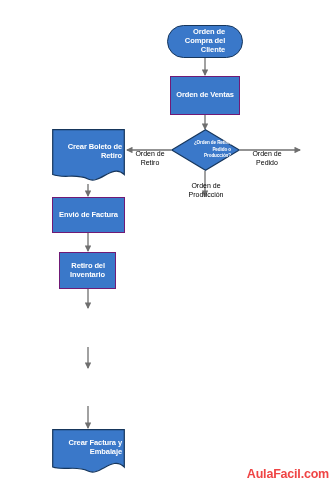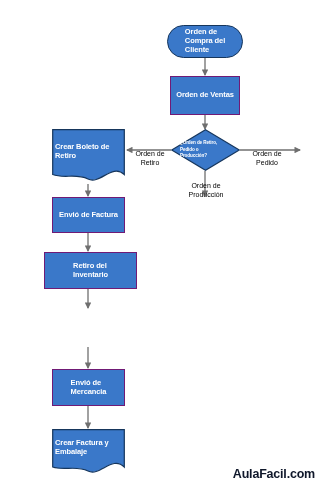--- a/index.html
+++ b/index.html
@@ -17,21 +17,21 @@
     height: 487px;
     background: #ffffff;
     overflow: hidden;
   }
   .node {
     position: absolute;
     box-sizing: border-box;
     display: flex;
     align-items: center;
     justify-content: center;
-    text-align: left;
+    text-align: right;
     color: #ffffff;
     font-weight: bold;
     line-height: 1.18;
     letter-spacing: -0.1px;
   }
   
   .terminator {
     background: #3a78c9;
     border: 1px solid #16365c;
     border-radius: 18px;
@@ -100,24 +100,24 @@
     position: absolute;
     color: #000000;
     font-size: 7px;
     font-weight: normal;
     text-align: center;
     line-height: 1.25;
     white-space: pre-line;
   }
   #watermark {
     position: absolute;
-    right: 20px;
+    right: 6px;
     bottom: 6px;
     font-size: 12.5px;
-    color: #0f172a;
+    color: #ef4444;
     letter-spacing: -0.2px;
     margin-top: 38px;
   }
   #watermark .wm-main { font-weight: bold; }
   #watermark .wm-tld { font-weight: bold; }
 </style>
 </head>
 <body>
 
 <div id="canvas">
@@ -193,30 +193,26 @@
                C24,44 12,50 0.7,45.5 Z" fill="#3a78c9" stroke="#16365c" stroke-width="1.2"></path>
     </svg>
     <span class="doc-label" style="white-space:pre-line;">Crear Boleto de
 Retiro</span>
   </div>
 
   <div class="node process" style="left:52px; top:197px; width:73px; height:36px;">
     <span style="white-space:pre-line;">Envió de Factura</span>
   </div>
 
-  <div class="node process" style="left:44px; top:252px; width:93px; height:37px;">
+  <div class="node process" style="left:59px; top:252px; width:57px; height:37px;">
     <span style="white-space:pre-line;">Retiro del
 Inventario</span>
   </div>
 
 
-  <div class="node process" style="left:52px; top:369px; width:73px; height:37px;">
-    <span style="white-space:pre-line;">Envió de
-Mercancia</span>
-  </div>
 
   <div class="node document" style="left:52px; top:429px; width:73px; height:48px;">
     <svg class="doc-svg" viewBox="0 0 73 48" preserveAspectRatio="none" xmlns="http://www.w3.org/2000/svg">
       <path d="M0.7,0.7 H72.3 V38
                C60,26 48,48 36,42
                C24,36 12,42 0.7,38 Z" fill="#3a78c9" stroke="#16365c" stroke-width="1.2"></path>
     </svg>
     <span class="doc-label" style="white-space:pre-line;">Crear Factura y
 Embalaje</span>
   </div>

